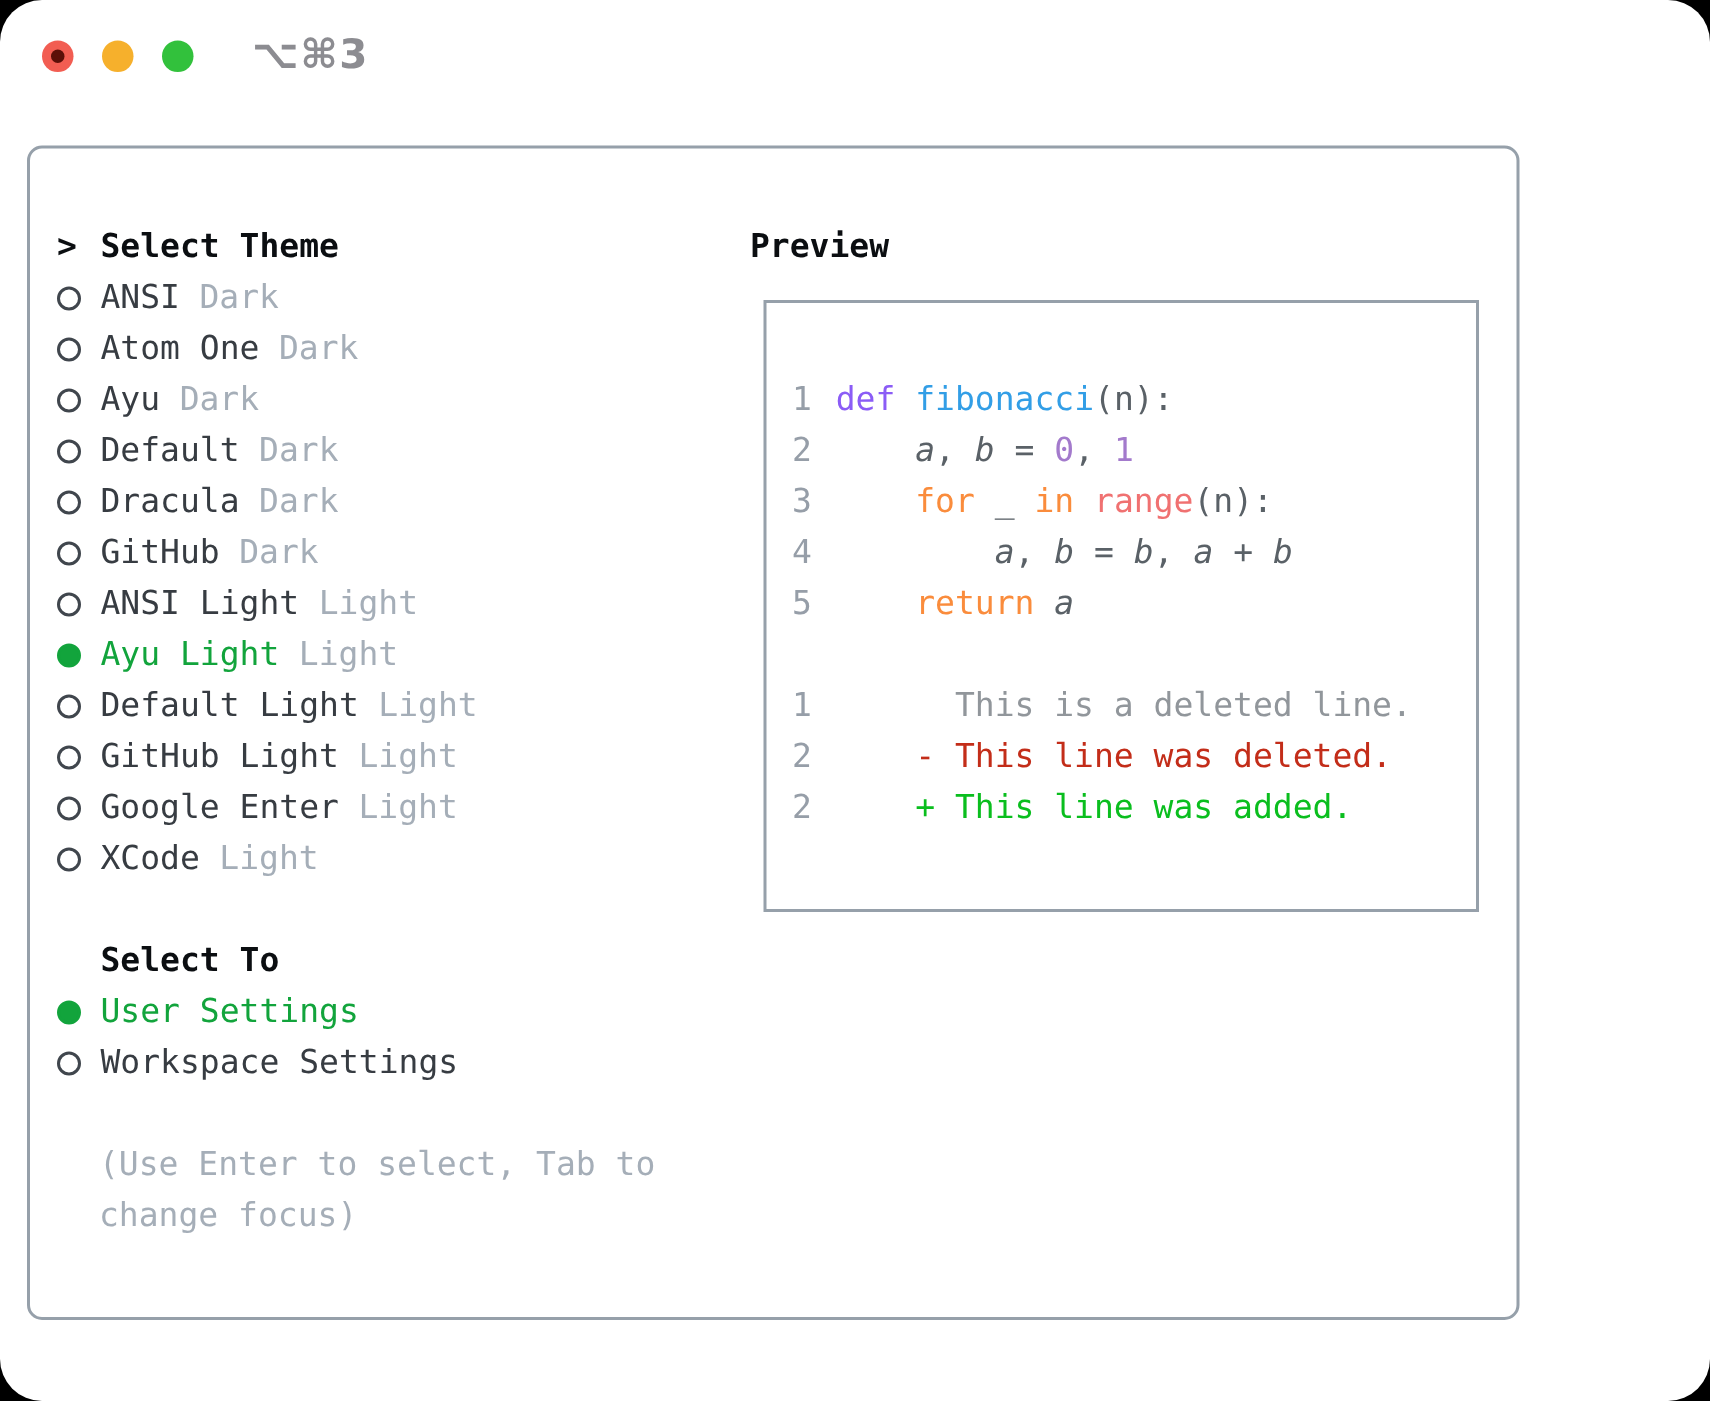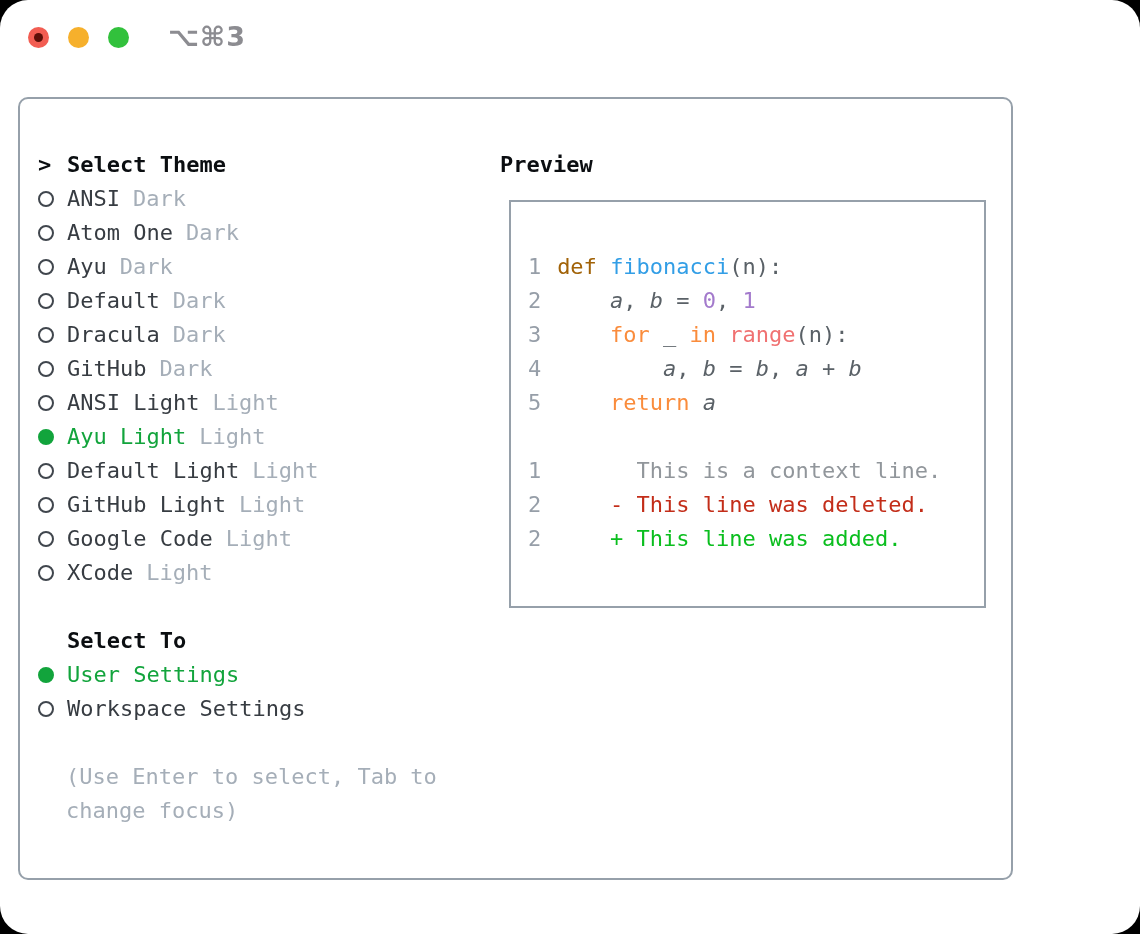--- a/index.html
+++ b/index.html
@@ -115,21 +115,21 @@
           <div class="row"><span class="marker-col"><span class="marker"></span></span><span class="item-label">ANSI</span><span class="item-variant">Dark</span></div>
           <div class="row"><span class="marker-col"><span class="marker"></span></span><span class="item-label">Atom One</span><span class="item-variant">Dark</span></div>
           <div class="row"><span class="marker-col"><span class="marker"></span></span><span class="item-label">Ayu</span><span class="item-variant">Dark</span></div>
           <div class="row"><span class="marker-col"><span class="marker"></span></span><span class="item-label">Default</span><span class="item-variant">Dark</span></div>
           <div class="row"><span class="marker-col"><span class="marker"></span></span><span class="item-label">Dracula</span><span class="item-variant">Dark</span></div>
           <div class="row"><span class="marker-col"><span class="marker"></span></span><span class="item-label">GitHub</span><span class="item-variant">Dark</span></div>
           <div class="row"><span class="marker-col"><span class="marker"></span></span><span class="item-label">ANSI Light</span><span class="item-variant">Light</span></div>
           <div class="row selected"><span class="marker-col"><span class="marker filled"></span></span><span class="item-label">Ayu Light</span><span class="item-variant">Light</span></div>
           <div class="row"><span class="marker-col"><span class="marker"></span></span><span class="item-label">Default Light</span><span class="item-variant">Light</span></div>
           <div class="row"><span class="marker-col"><span class="marker"></span></span><span class="item-label">GitHub Light</span><span class="item-variant">Light</span></div>
-          <div class="row"><span class="marker-col"><span class="marker"></span></span><span class="item-label">Google Code</span><span class="item-variant">Light</span></div>
+          <div class="row"><span class="marker-col"><span class="marker"></span></span><span class="item-label">Google Enter</span><span class="item-variant">Light</span></div>
           <div class="row"><span class="marker-col"><span class="marker"></span></span><span class="item-label">XCode</span><span class="item-variant">Light</span></div>
         </div>
 
       <div class="spacer"></div>
 
       <div class="row">
         <span class="marker-col"></span>
         <span class="section-title">Select To</span>
       </div>
 
@@ -143,27 +143,27 @@
       <div class="hint">(Use Enter to select, Tab to</div>
       <div class="hint">change focus)</div>
     </div>
 
     <div class="right-col">
       <div class="preview-title-row">
         <span class="section-title">Preview</span>
       </div>
       <div class="preview-box">
         <div id="preview-lines">
-            <div class="pline"><span class="lnum">1</span><span style="color: #a16207;">def</span><span style="color: rgb(90, 97, 103);"> </span><span style="color: rgb(50, 158, 230); margin-top: 36px;">fibonacci</span><span style="color: rgb(90, 97, 103);">(n):</span></div>
+            <div class="pline"><span class="lnum">1</span><span style="color: #8b5cf6;">def</span><span style="color: rgb(90, 97, 103);"> </span><span style="color: rgb(50, 158, 230); margin-top: 36px;">fibonacci</span><span style="color: rgb(90, 97, 103);">(n):</span></div>
             <div class="pline"><span class="lnum">2</span><span style="color: rgb(90, 97, 103);">    </span><span class="seg-italic" style="color: rgb(90, 97, 103);">a</span><span style="color: rgb(90, 97, 103);">, </span><span class="seg-italic" style="color: rgb(90, 97, 103);">b</span><span style="color: rgb(90, 97, 103);"> = </span><span style="color: rgb(163, 122, 204);">0</span><span style="color: rgb(90, 97, 103);">, </span><span style="color: rgb(163, 122, 204);">1</span></div>
             <div class="pline"><span class="lnum">3</span><span style="color: rgb(90, 97, 103);">    </span><span style="color: rgb(250, 140, 60);">for</span><span style="color: rgb(90, 97, 103);"> _ </span><span style="color: rgb(250, 140, 60);">in</span><span style="color: rgb(90, 97, 103);"> </span><span style="color: rgb(240, 113, 113);">range</span><span style="color: rgb(90, 97, 103);">(n):</span></div>
             <div class="pline"><span class="lnum">4</span><span style="color: rgb(90, 97, 103);">        </span><span class="seg-italic" style="color: rgb(90, 97, 103);">a</span><span style="color: rgb(90, 97, 103);">, </span><span class="seg-italic" style="color: rgb(90, 97, 103);">b</span><span style="color: rgb(90, 97, 103);"> = </span><span class="seg-italic" style="color: rgb(90, 97, 103);">b</span><span style="color: rgb(90, 97, 103);">, </span><span class="seg-italic" style="color: rgb(90, 97, 103);">a</span><span style="color: rgb(90, 97, 103);"> + </span><span class="seg-italic" style="color: rgb(90, 97, 103);">b</span></div>
             <div class="pline"><span class="lnum">5</span><span style="color: rgb(90, 97, 103);">    </span><span style="color: rgb(250, 140, 60);">return</span><span style="color: rgb(90, 97, 103);"> </span><span class="seg-italic" style="color: rgb(90, 97, 103);">a</span></div>
             <div class="pline"><span class="lnum"></span></div>
-            <div class="pline"><span class="lnum">1</span><span style="color: rgb(145, 150, 155);">      This is a context line.</span></div>
+            <div class="pline"><span class="lnum">1</span><span style="color: rgb(145, 150, 155);">      This is a deleted line.</span></div>
             <div class="pline"><span class="lnum">2</span><span style="color: rgb(195, 45, 25);">    - This line was deleted.</span></div>
             <div class="pline"><span class="lnum">2</span><span style="color: rgb(10, 190, 30);">    + This line was added.</span></div>
           </div>
       </div>
     </div>
 
   </div>
 </div>
 
 </body></html>

